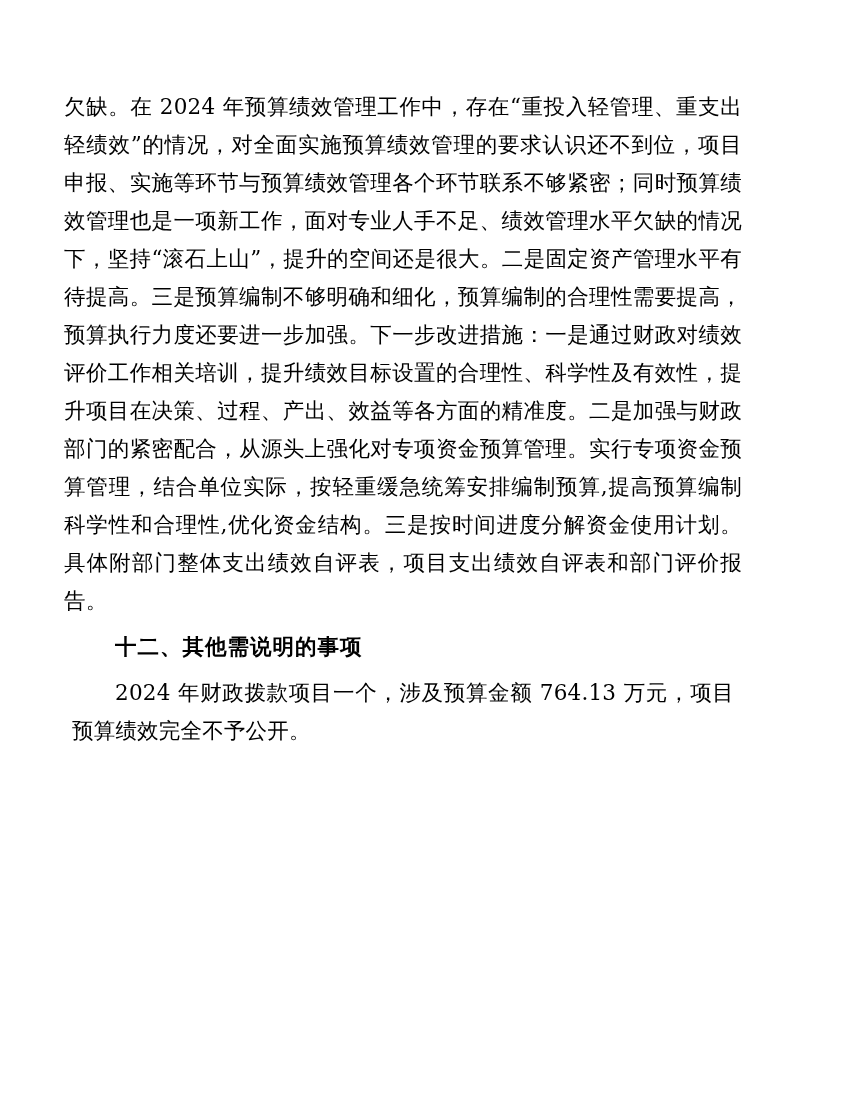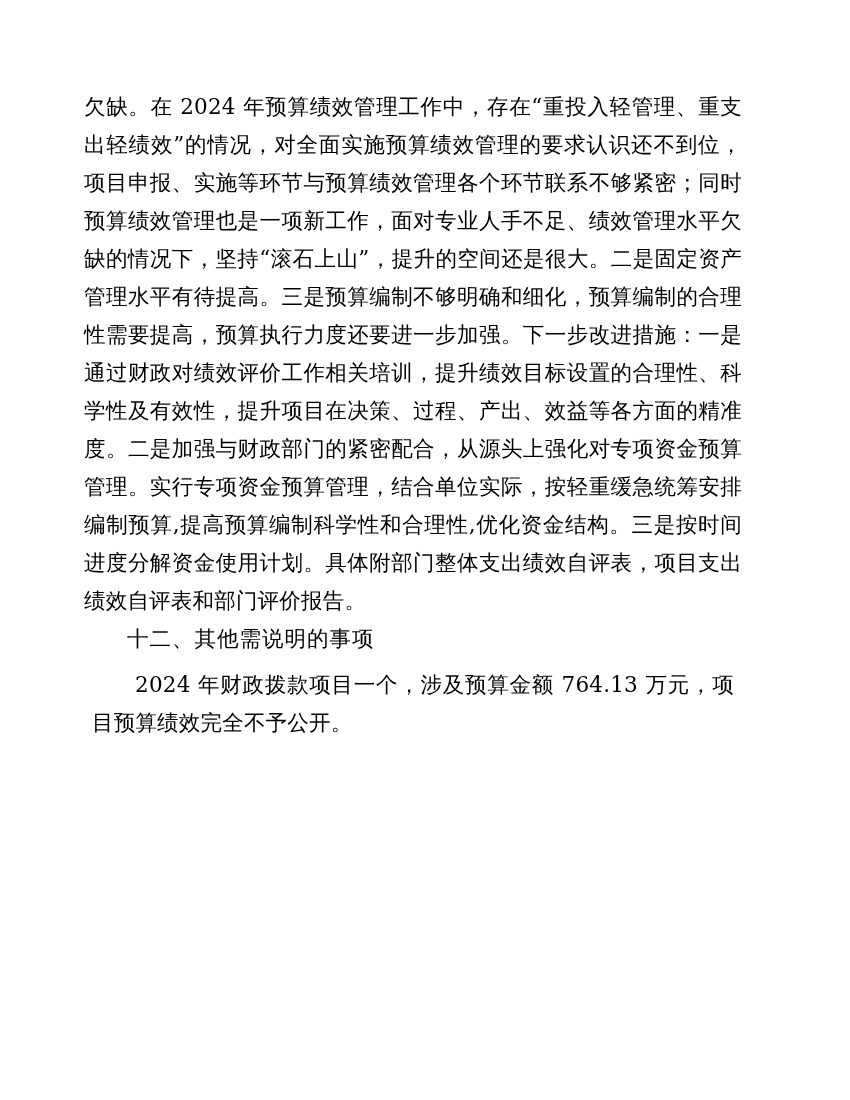--- a/index.html
+++ b/index.html
@@ -13,40 +13,40 @@
     font-family: "DejaVu Serif", "Liberation Serif", serif;
     color: #000000;
     overflow: hidden;
   }
   .page {
     position: relative;
     width: 850px;
     height: 1100px;
     background: #ffffff;
     box-sizing: border-box;
-    padding: 88px 108px 0 84px;
+    padding: 88px 108px 0 64px;
   }
   .doc-body {
     font-size: 21.5px;
     line-height: 38px;
     text-align: justify;
     text-justify: inter-ideograph;
     letter-spacing: 0.2px;
   }
   .para {
     margin: 0;
     text-indent: 0;
   }
   .para-indent {
     margin: 8px;
     text-indent: 43px;
   }
   .heading {
-    margin: 0;
-    font-weight: normal;
+    margin: 8px;
+    font-weight: bold;
     text-indent: 43px;
     letter-spacing: 1px;
   }
   .spacer-sm { height: 0px; }
 </style>
 </head>
 <body>
 
 <div class="page">
   <div class="doc-body">

